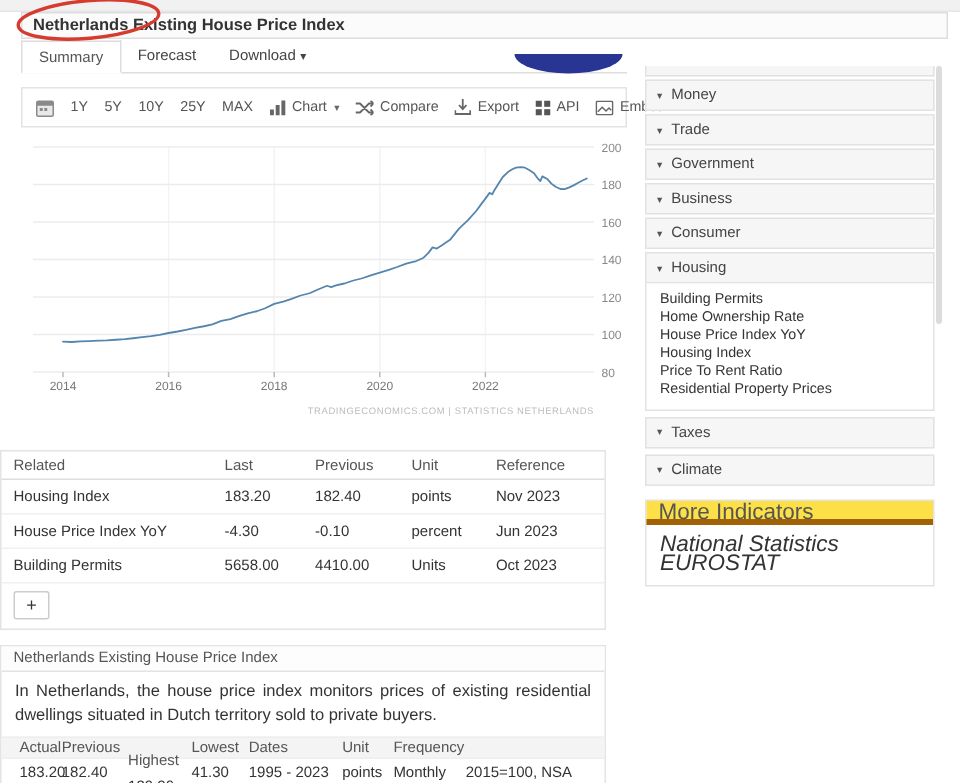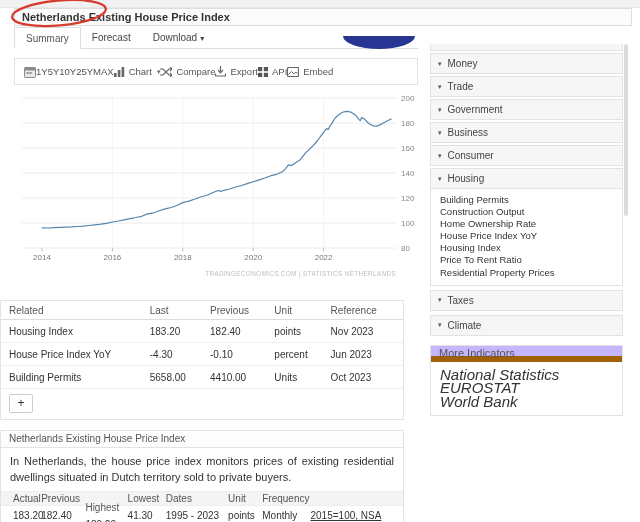--- a/index.html
+++ b/index.html
@@ -23,21 +23,21 @@
     font-size:10px; color:#444; vertical-align:top; }
   .tab.active { background:#fff; border:1px solid #ddd; border-bottom:1px solid #fff;
     color:#555; }
   .tab .dl-caret { font-size:8px; color:#444; margin-left:3px; }
 
   #navy-arc { position:absolute; left:343px; top:36px; width:72px; height:13px;
     border-radius:0 0 50% 50% / 0 0 100% 100%; z-index:6; }
 
   #toolbar { position:absolute; left:14px; top:58px; width:404px; height:27px;
     border:1px solid #e3e3e3; background:#fff; display:flex; align-items:center;
-    padding:0 9px; }
+    padding:0 9px; gap:11px; }
   .tb-item { display:flex; align-items:center; gap:4px; font-size:9.5px; color:#555; }
   .tb-range { font-size:9.5px; color:#555; }
   .tb-icon svg { display:block; }
   .tb-caret { font-size:7px; color:#666; margin-left:1px; }
 
   #chart-wrap { position:absolute; left:14px; top:88px; width:404px; height:200px; }
 
   .panel { position:absolute; left:0; width:404px; border:1px solid #e3e3e3;
     background:#fff; }
   #related-panel { top:300px; }
@@ -54,36 +54,36 @@
   #desc-panel { top:430px; }
   .bhead { height:17px; line-height:16px; padding:0 8px; font-size:10px; color:#555;
     background:#fdfdfd; border-bottom:1px solid #e3e3e3; }
   .bdesc { padding:6px 9px 5px 9px; font-size:11px; color:#333; line-height:1.45;
     text-align:justify; }
   .bstat-head { display:flex; align-items:center; height:15px; background:#f4f4f4;
     font-size:10px; color:#555; border-top:1px solid #eee; border-bottom:1px solid #eee; }
   .bstat-row { display:flex; align-items:center; height:19px; font-size:10px; color:#333; }
   .bc1{ width:10%; padding-left:12px; } .bc2{ width:11%; } .bc3{ width:10.5%;margin-top:18px; }
   .bc4{ width:9.5%; } .bc5{ width:15.5%; } .bc6{ width:8.5%; } .bc7{ width:12%; }
-  .bc8{ width:23%;text-decoration:underline; }
+  .bc8{ width:23%; }
 
   #sidebar { position:absolute; left:430px; top:44px; width:193px; }
   .acc-partial { height:7px; background:#f6f6f6; border:1px solid #e2e2e2;
     border-top:none; margin-bottom:2px; }
   .acc { height:21px; margin-bottom:2px; background:#f6f6f6; border:1px solid #e2e2e2;
     display:flex; align-items:center; gap:6px; padding:0 7px; }
   .acc .caret { font-size:7px; color:#555; }
   .acc .lbl { font-size:10px; color:#444; }
   #housing-body { border:1px solid #e2e2e2; border-top:none; margin-top:-2px;
     margin-bottom:4px; background:#fff; padding:5px 9px 6px 9px; }
   .slink { font-size:9.5px; color:#333; line-height:12.1px; }
   #acc-climate { margin-top:4px; }
   #more-panel { margin-top:9px; border:1px solid #e2e2e2; background:#fff; }
-  #more-panel .mhead { height:16px; line-height:15px; padding:0 8px; font-size:11px;
-    color:#555; background:#c4b5fd; border-bottom:6px solid #a16207; }
+  #more-panel .mhead { height:16px; line-height:15px; padding:0 8px; font-size:15px;
+    color:#555; background:#fde047; border-bottom:4px solid #a16207; }
   #more-panel .mbody { padding:6px 9px 7px 9px; }
   .mlink { font-size:15px; color:#333; line-height:13.5px;font-style:italic; }
 
   #sb-scroll { position:absolute; left:624px; top:44px; width:4px; height:172px;
     background:#dcdcdc; border-radius:2px; }
 </style>
 </head>
 <body>
 
 <div id="stage">
@@ -280,40 +280,38 @@
     <div class="acc">
       <span class="caret">▾</span>
       <span class="lbl">Consumer</span>
     </div>
     <div class="acc">
       <span class="caret">▾</span>
       <span class="lbl">Housing</span>
     </div>
     <div id="housing-body">
       <div class="slink">Building Permits</div>
-      <div class="slink">Construction Output</div>
       <div class="slink">Home Ownership Rate</div>
       <div class="slink">House Price Index YoY</div>
       <div class="slink">Housing Index</div>
       <div class="slink">Price To Rent Ratio</div>
       <div class="slink">Residential Property Prices</div>
     </div>
     <div class="acc">
       <span class="caret">▾</span>
       <span class="lbl">Taxes</span>
     </div>
     <div class="acc" id="acc-climate">
       <span class="caret">▾</span>
       <span class="lbl">Climate</span>
     </div>
     <div id="more-panel">
       <div class="mhead">More Indicators</div>
       <div class="mbody">
         <div class="mlink">National Statistics</div>
         <div class="mlink">EUROSTAT</div>
-        <div class="mlink">World Bank</div>
       </div>
     </div>
   </div>
 
   <div id="sb-scroll"></div>
 
 </div>
 
 </body></html>

